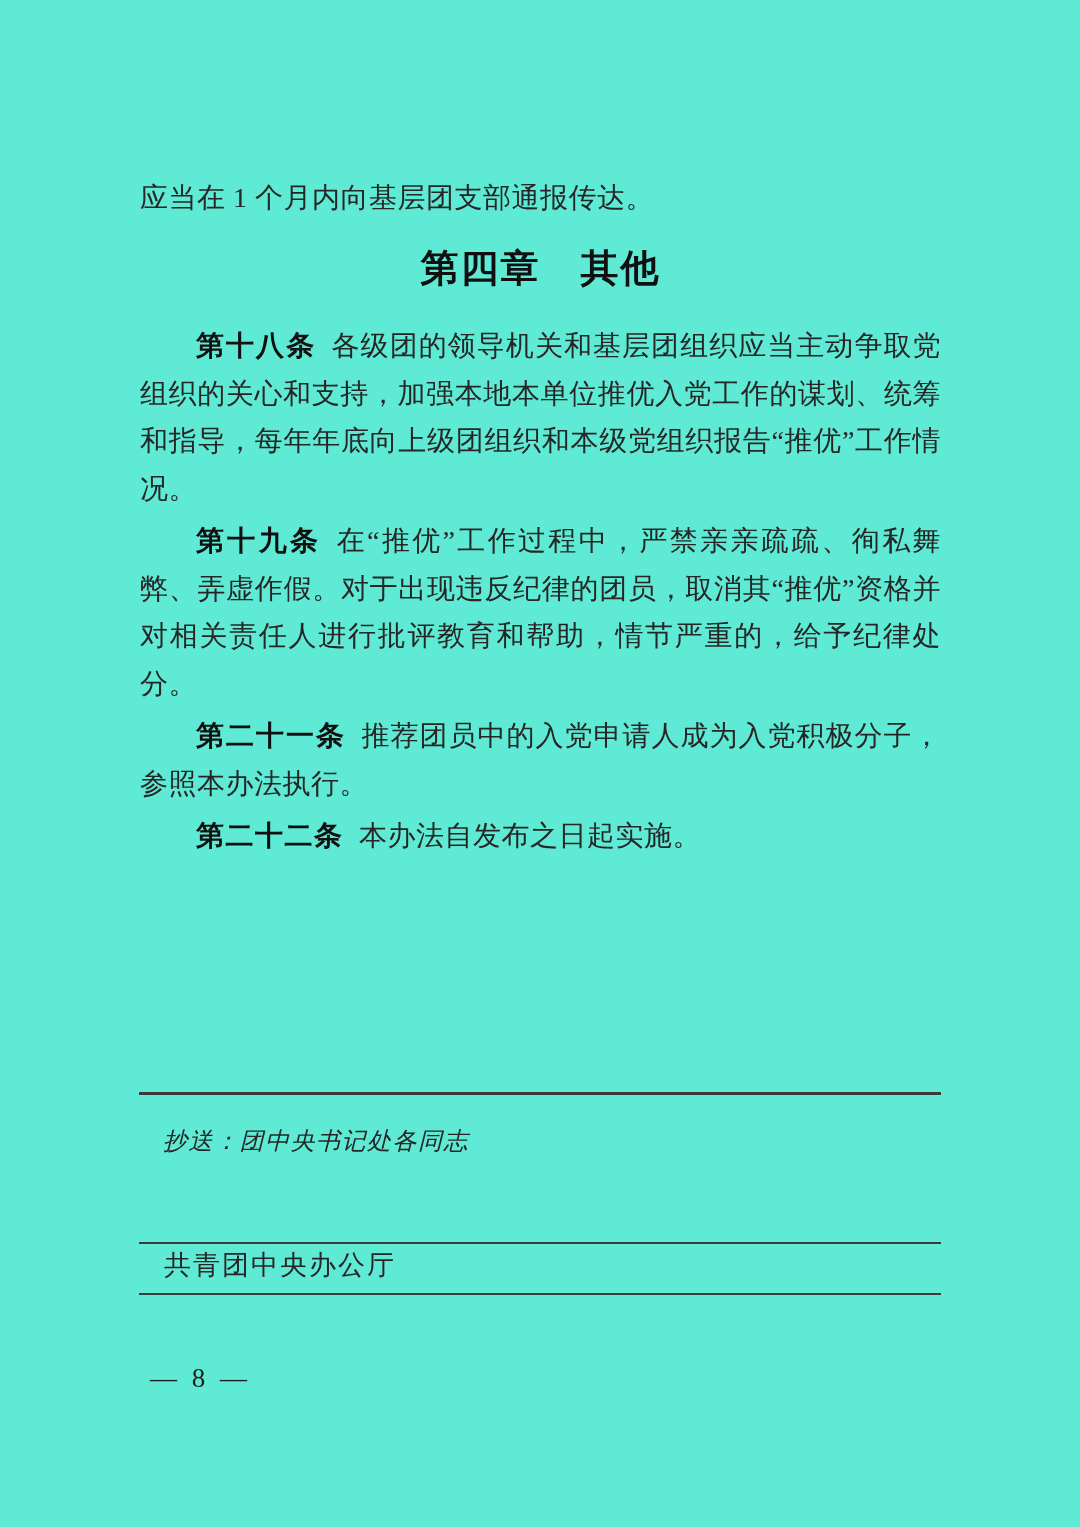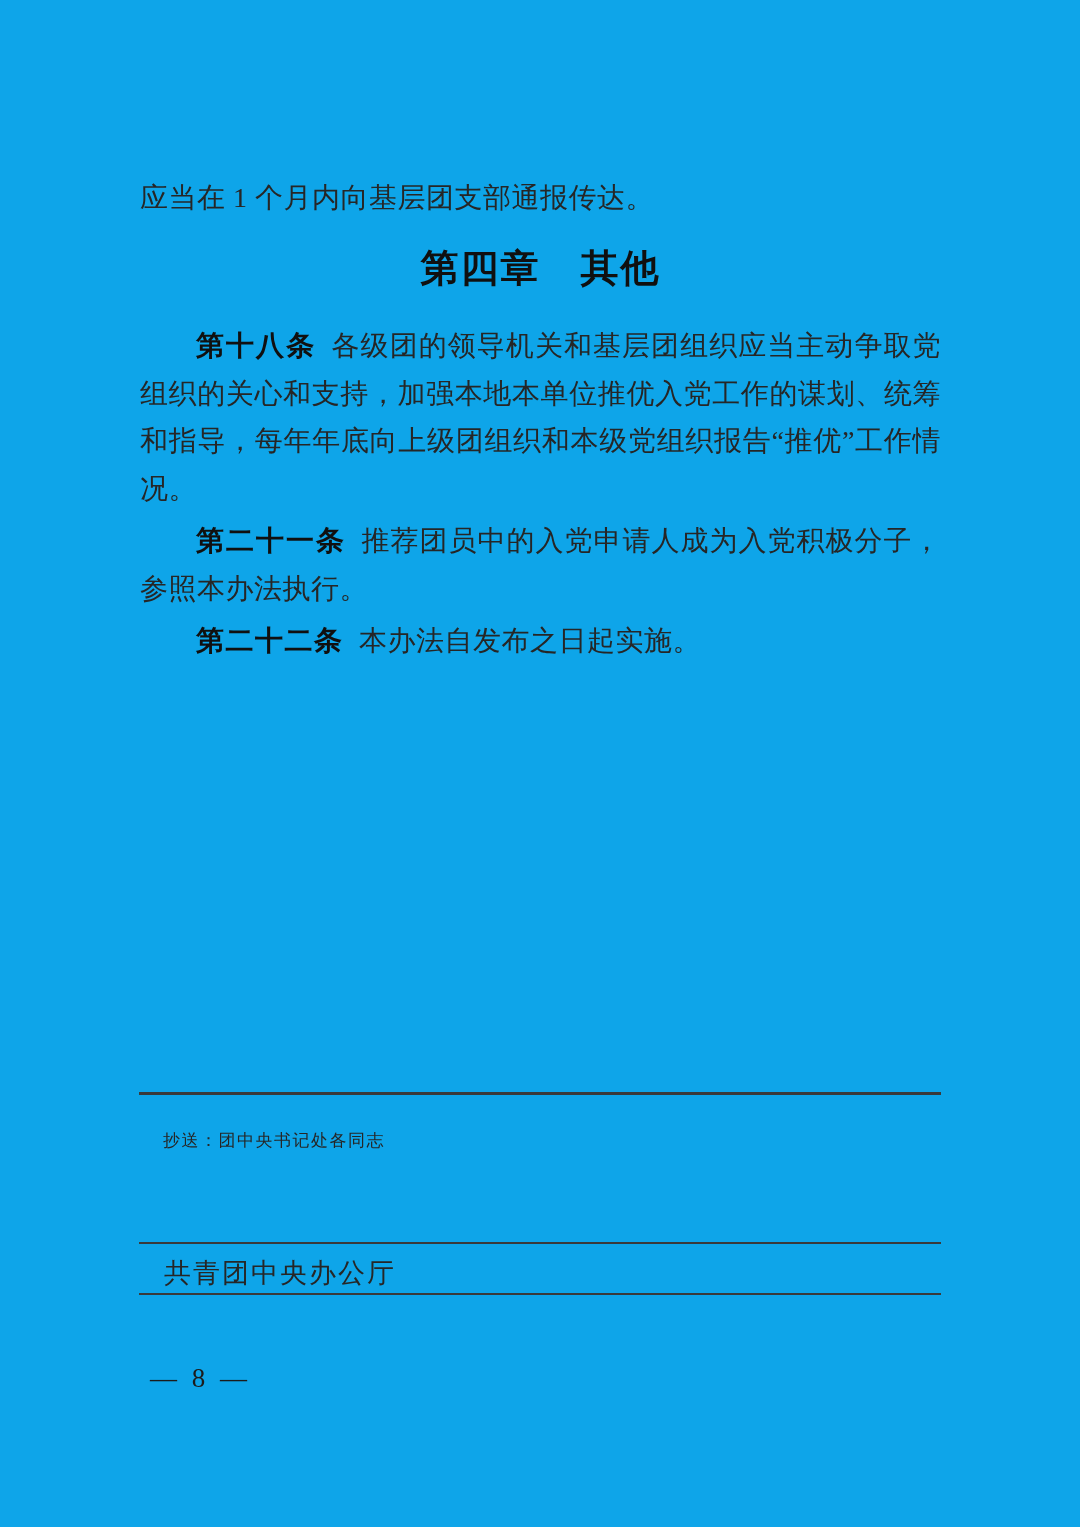--- a/index.html
+++ b/index.html
@@ -4,21 +4,21 @@
 <style>
   html, body {
     margin: 0;
     padding: 0;
     background: #ffffff;
   }
   .page {
     position: relative;
     width: 1080px;
     height: 1527px;
-    background: #0ea5e9;
+    background: #5eead4;
     overflow: hidden;
     font-family: "Liberation Serif", serif;
     color: #262626;
   }
   .content {
     position: absolute;
     left: 140px;
     top: 174px;
     width: 801px;
   }
@@ -63,36 +63,37 @@
   }
   .rule-top { top: 1092px; height: 3px; }
   .rule-mid { top: 1242px; }
   .rule-bottom { top: 1293px; }
   .copy-block {
     position: absolute;
     left: 163px;
     top: 1116px;
     display: flex;
     align-items: flex-start;
-    font-size: 17px;
+    font-size: 24px;
     line-height: 50px;
     letter-spacing: 1.5px;
     color: #262626;
+    font-style: italic;
   }
   .copy-label { white-space: nowrap; }
   .copy-lines div { white-space: nowrap; }
   .colophon {
     position: absolute;
     left: 140px;
     top: 1247px;
     width: 801px;
     height: 44px;
     display: flex;
     justify-content: space-between;
-    align-items: flex-end;
+    align-items: flex-start;
     font-size: 27px;
     color: #262626;
     font-family: Liberation Mono, monospace;
   }
   .issuer {
     padding-left: 24px;
     letter-spacing: 2px;
   }
   .print-date {
     letter-spacing: 1px;
@@ -112,20 +113,21 @@
 <div class="page">
 
   <div class="content">
 
     <p class="body-par cont-par">应当在 1 个月内向基层团支部通报传达。</p>
 
     <h2 class="chapter-heading">第四章　其他</h2>
 
     <p class="body-par article"><span class="art-label">第十八条</span><span>各级团的领导机关和基层团组织应当主动争取党组织的关心和支持，加强本地本单位推优入党工作的谋划、统筹和指导，每年年底向上级团组织和本级党组织报告“推优”工作情况。</span></p>
 
+    <p class="body-par article"><span class="art-label">第十九条</span><span>在“推优”工作过程中，严禁亲亲疏疏、徇私舞弊、弄虚作假。对于出现违反纪律的团员，取消其“推优”资格并对相关责任人进行批评教育和帮助，情节严重的，给予纪律处分。</span></p>
 
     <p class="body-par article"><span class="art-label">第二十一条</span><span>推荐团员中的入党申请人成为入党积极分子，参照本办法执行。</span></p>
 
 
     <p class="body-par article"><span class="art-label">第二十二条</span><span>本办法自发布之日起实施。</span></p>
 
   </div>
 
   <div class="rule rule-top"></div>
 

